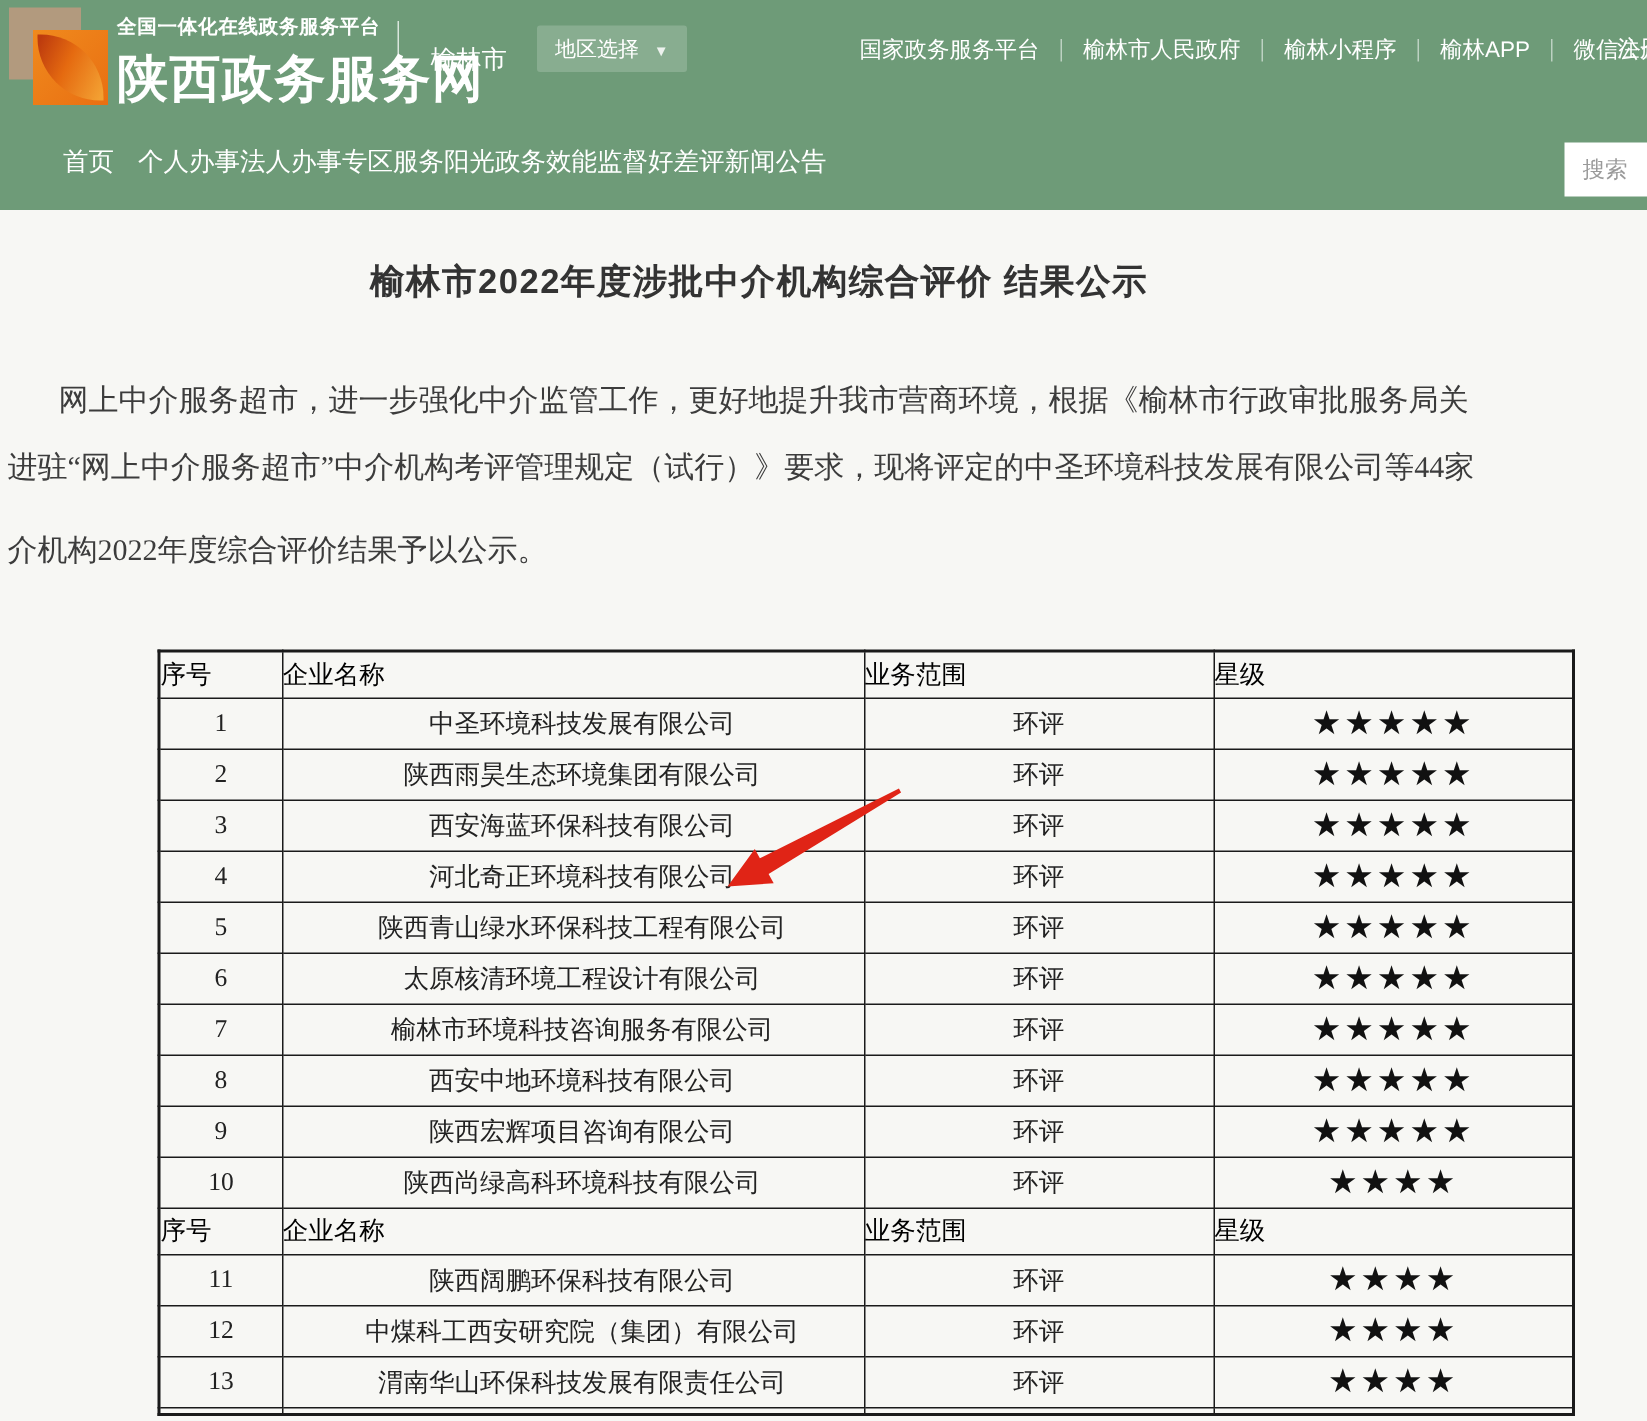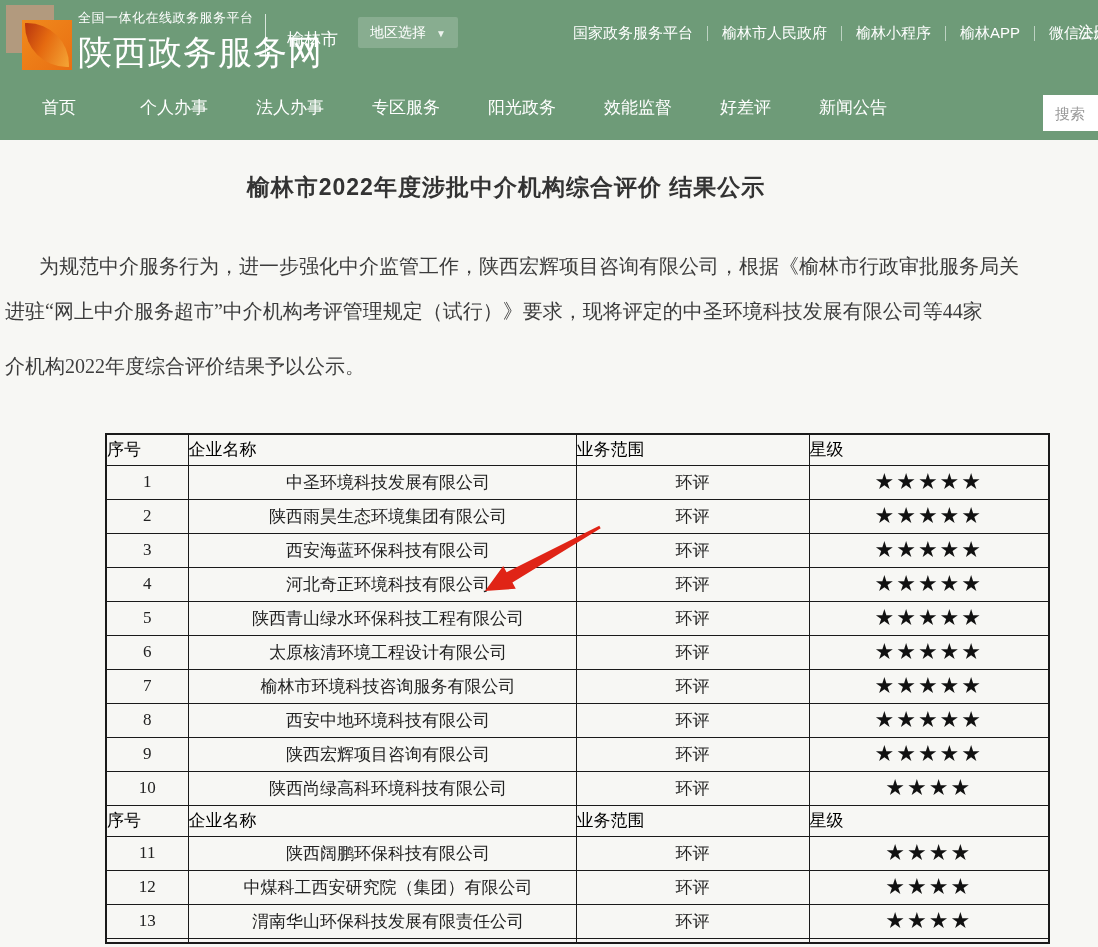--- a/index.html
+++ b/index.html
@@ -9,38 +9,38 @@
 
   
   .masthead { position:absolute; left:0; top:0; width:1098px; height:140px; background:#6e9b78; }
   .logo { position:absolute; left:6px; top:5px; width:62px; height:62px; }
   .logo-back { position:absolute; left:0; top:0; width:48px; height:48px; background:#b29a7e; }
   .logo-front { position:absolute; left:16px; top:15px; width:50px; height:50px;
                 background:linear-gradient(135deg,#f08a1d,#e96f12); }
   .logo-leaf { position:absolute; left:3px; top:3px; right:3px; bottom:3px;
                border-radius:0 95% 0 95%;
                background:linear-gradient(115deg,#bd3b0e 5%,#e56a10 45%,#f3a032 95%); }
-  .brand-text { position:absolute; left:78px; top:9px; color:#fff; }
+  .brand-text { position:absolute; left:78px; top:9px; color:#fff;font-weight:bold; }
   .brand-small { font-size:13px; letter-spacing:.5px; }
   .brand-big { font-size:34px; margin-top:3px; letter-spacing:1px; }
   .vdivider { position:absolute; left:265px; top:14px; width:1px; height:48px; background:rgba(255,255,255,.75); }
   .city { position:absolute; left:287px; top:28px; color:#fff; font-size:17px; cursor:pointer; }
   .region-btn { position:absolute; left:358px; top:17px; height:31px; line-height:31px;
                 padding:0 12px; background:rgba(255,255,255,.18); color:#fff; font-size:14px;
                 border:none; border-radius:2px; cursor:pointer; }
   .region-btn .caret { display:inline-block; margin-left:6px; font-size:10px; opacity:.85; }
   .quick-links { position:absolute; left:573px; top:14px; height:38px; display:flex; align-items:center; }
   .quick-links a { color:#fff; font-size:15px; text-decoration:none; white-space:nowrap; }
   .qsep { width:1px; height:15px; background:rgba(255,255,255,.55); margin:0 14px; }
   .register { position:absolute; left:1078px; top:23px; color:#fff; font-size:15px;
               text-decoration:none; white-space:nowrap; }
 
   
   .navbar { position:absolute; left:0; top:75px; width:1098px; height:65px;
-            display:flex; align-items:center; padding-left:42px; gap:48px; }
+            display:flex; align-items:center; padding-left:42px; }
   .nav-item { color:#fff; font-size:17px; white-space:nowrap; cursor:pointer; }
   .nav-item:first-child { margin-right:16px; }
   .search-box { position:absolute; left:1043px; top:20px; width:150px; height:36px;
                 background:#fff; border:none; outline:none; padding:0 12px;
                 font-size:15px; color:#444; }
   .search-box::placeholder { color:#9a9a9a; }
 
   
   .content { position:absolute; left:0; top:140px; width:1098px; height:807px; background:#f7f7f4; }
   .doc-title { position:absolute; top:32px; left:0; width:1012px; text-align:center;
@@ -116,21 +116,21 @@
     <span class="nav-item">阳光政务</span>
     <span class="nav-item">效能监督</span>
     <span class="nav-item">好差评</span>
     <span class="nav-item">新闻公告</span>
     <input class="search-box" type="text" placeholder="搜索" style="">
   </div>
 </div>
 
 <div class="content">
   <div class="doc-title">榆林市2022年度涉批中介机构综合评价 结果公示</div>
-  <div class="para-line pl-0">为规范中介服务行为，进一步强化中介监管工作，陕西宏辉项目咨询有限公司，根据《榆林市行政审批服务局关</div>
+  <div class="para-line pl-0">网上中介服务超市，进一步强化中介监管工作，更好地提升我市营商环境，根据《榆林市行政审批服务局关</div>
   <div class="para-line pl-1">进驻“网上中介服务超市”中介机构考评管理规定（试行）》要求，现将评定的中圣环境科技发展有限公司等44家</div>
   <div class="para-line pl-2">介机构2022年度综合评价结果予以公示。</div>
 
   <table class="results">
     <colgroup>
         <col class="c-no">
         <col class="c-name">
         <col class="c-scope">
         <col class="c-star">
       </colgroup>

